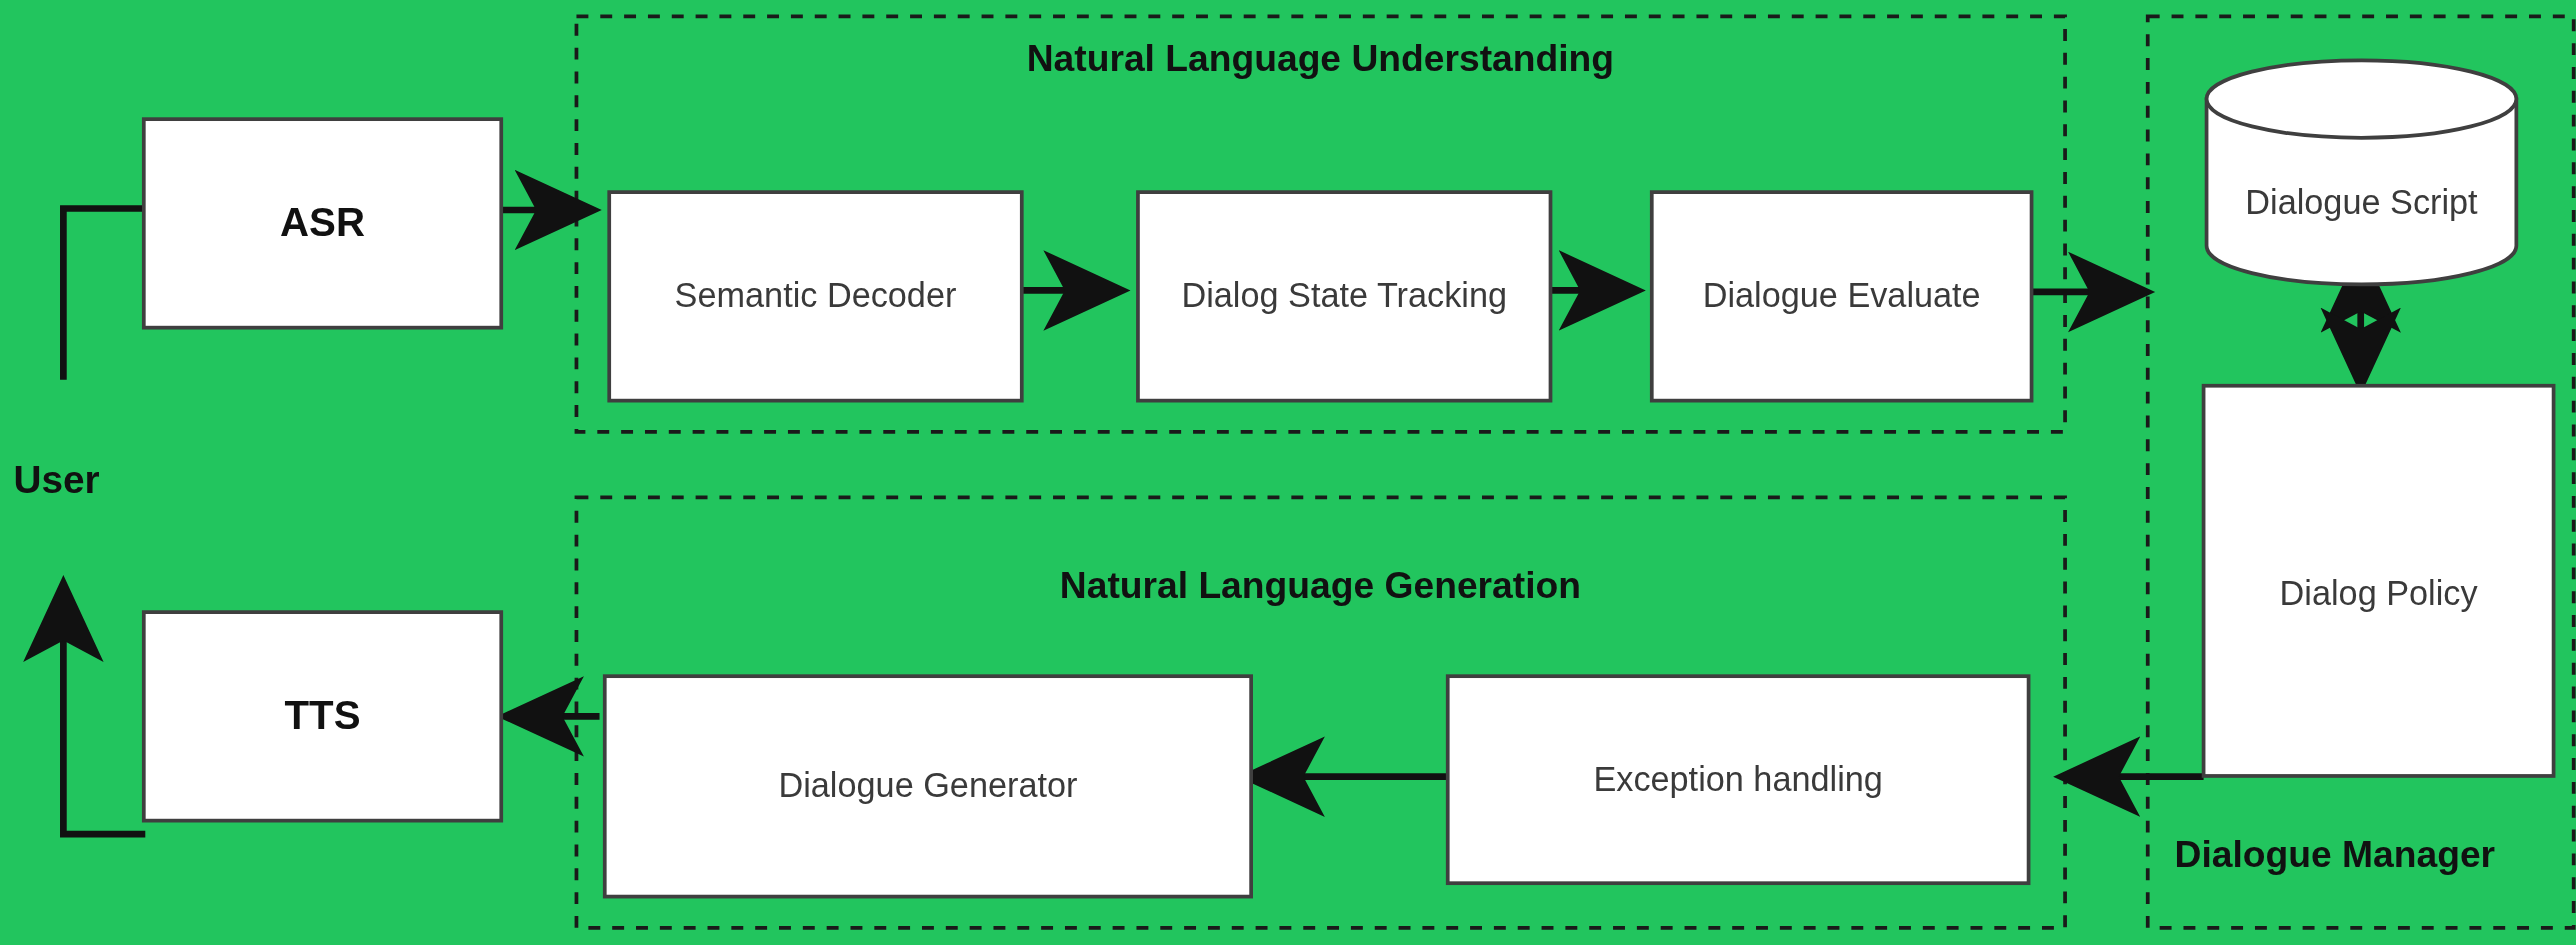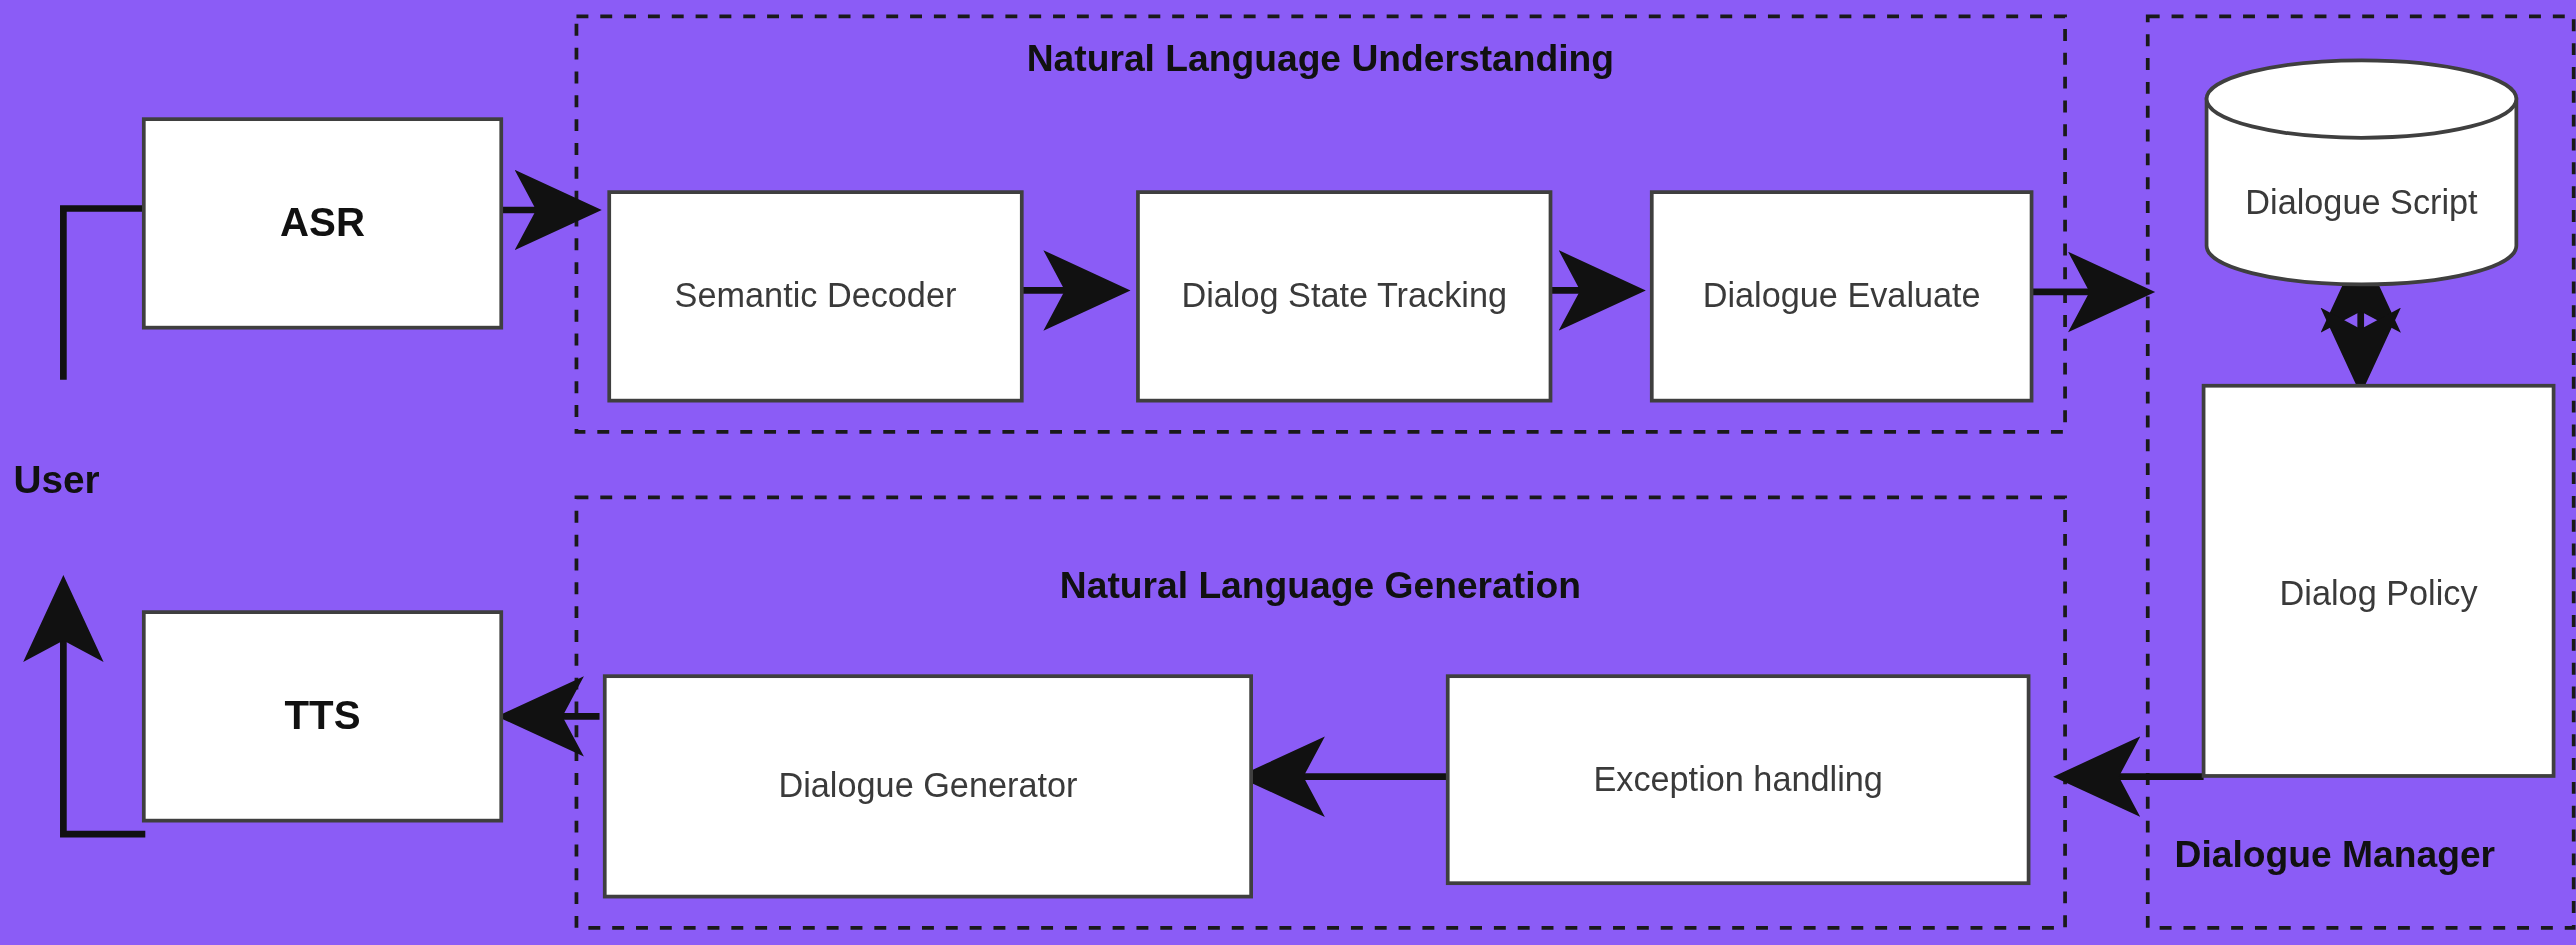--- a/index.html
+++ b/index.html
@@ -7,21 +7,21 @@
     padding: 0;
     background: #ffffff;
   }
   body {
     font-family: "Liberation Sans", sans-serif;
   }
   #stage {
     position: relative;
     width: 2576px;
     height: 945px;
-    background: #8b5cf6;
+    background: #22c55e;
     overflow: hidden;
   }
   svg#diagram {
     position: absolute;
     left: 0;
     top: 0;
     width: 2576px;
     height: 945px;
   }
   

